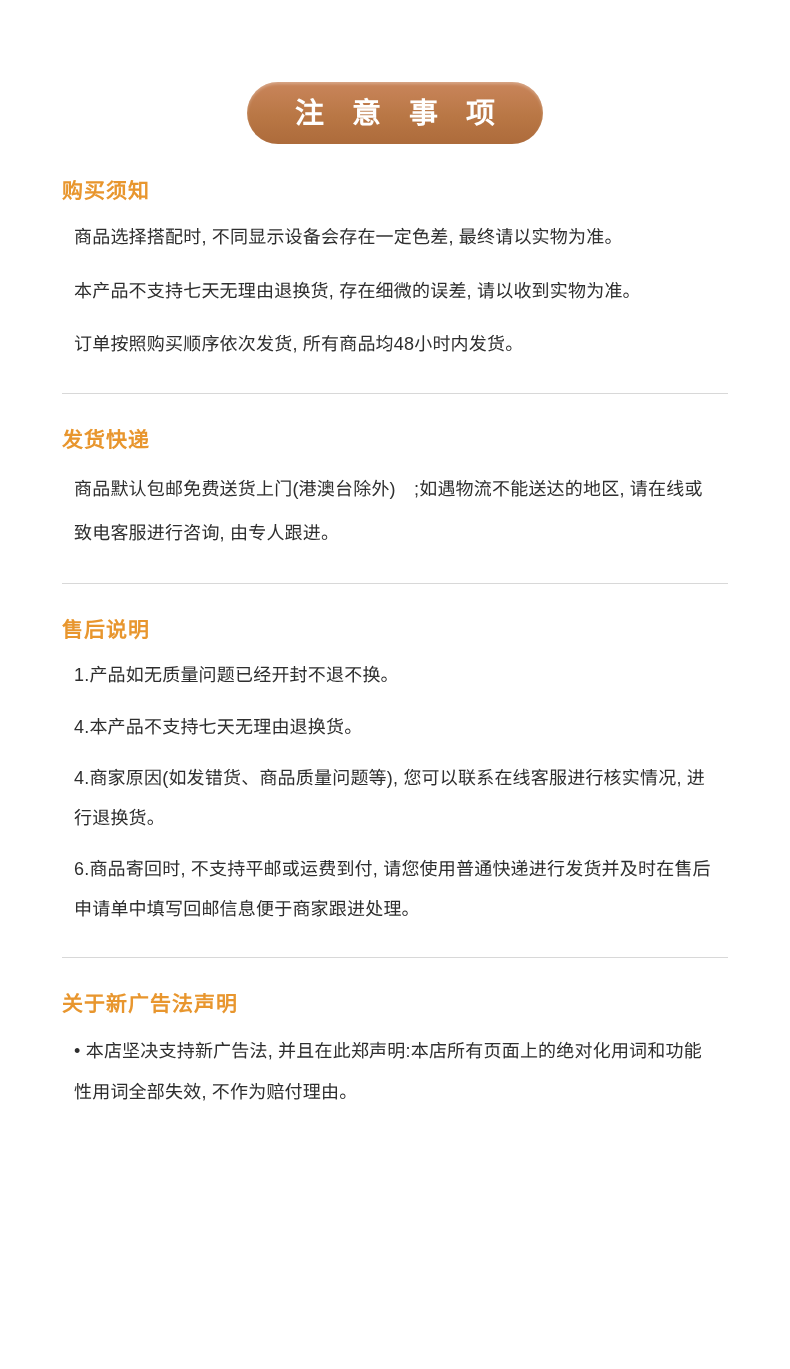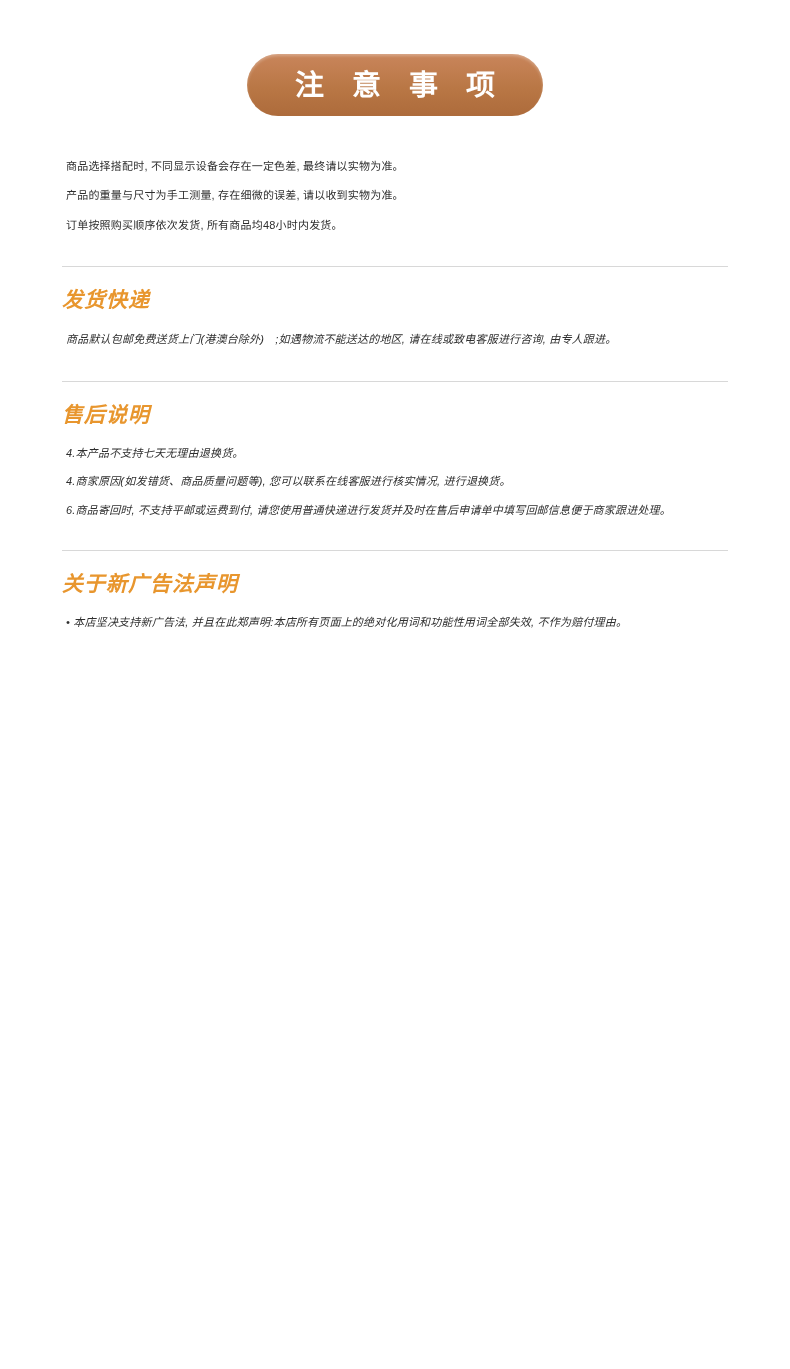--- a/index.html
+++ b/index.html
@@ -17,21 +17,21 @@
   .page {
     width: 790px;
     height: 1369px;
     position: relative;
     box-sizing: border-box;
     padding: 0 62px;
   }
 
   
   .banner-wrap {
-    padding-top: 54px;
+    padding-top: 82px;
     display: flex;
     justify-content: center;
   }
   .banner {
     width: 296px;
     height: 62px;
     border-radius: 34px;
     background: linear-gradient(180deg, #c9855b 0%, #b97745 55%, #ad6b3b 100%);
     box-shadow: inset 0 2px 3px rgba(255,255,255,0.28);
     display: flex;
@@ -47,37 +47,36 @@
     line-height: 1;
   }
 
   
   .section {
     padding-top: 34px;
   }
   .section + .section {
     border-top: 1px solid #d8d8d8;
     margin-top: 28px;
-    padding-top: 20px;
-    font-style: italic;
+    padding-top: 33px;
   }
   .section-title {
     color: #e8962e;
     font-size: 21px;
     font-weight: bold;
     letter-spacing: 1px;
     margin: 0 0 14px 0;
     line-height: 1.2;
   }
   .para {
-    font-size: 11px;
+    font-size: 18px;
     line-height: 2.12;
     color: #2e2e2e;
     letter-spacing: 0.2px;
-    margin: 4px;
+    margin: 12px;
   }
   .para + .para {
     margin-top: 0;
   }
 
   
   #sec-buy .para { line-height: 2.3; }
   #sec-ship .para { line-height: 2.45; }
   #sec-after .para { line-height: 2.2; }
   #sec-ad .para { line-height: 2.3; }
@@ -87,32 +86,34 @@
 
 <div class="page">
 
   <div class="banner-wrap">
     <div class="banner">
       <span class="banner-text">注 意 事 项</span>
     </div>
   </div>
 
   <div class="section" id="sec-buy">
+    <h2 class="section-title">购买须知</h2>
     <p class="para">商品选择搭配时, 不同显示设备会存在一定色差, 最终请以实物为准。</p>
-    <p class="para">产品的重量与尺寸为手工测量, 存在细微的误差, 请以收到实物为准。</p>
+    <p class="para">本产品不支持七天无理由退换货, 存在细微的误差, 请以收到实物为准。</p>
     <p class="para">订单按照购买顺序依次发货, 所有商品均48小时内发货。</p>
   </div>
 
   <div class="section" id="sec-ship">
     <h2 class="section-title">发货快递</h2>
     <p class="para">商品默认包邮免费送货上门(港澳台除外)　;如遇物流不能送达的地区, 请在线或致电客服进行咨询, 由专人跟进。</p>
   </div>
 
   <div class="section" id="sec-after">
     <h2 class="section-title">售后说明</h2>
+    <p class="para">1.产品如无质量问题已经开封不退不换。</p>
     <p class="para">4.本产品不支持七天无理由退换货。</p>
     <p class="para">4.商家原因(如发错货、商品质量问题等), 您可以联系在线客服进行核实情况, 进行退换货。</p>
     <p class="para">6.商品寄回时, 不支持平邮或运费到付, 请您使用普通快递进行发货并及时在售后申请单中填写回邮信息便于商家跟进处理。</p>
   </div>
 
   <div class="section" id="sec-ad">
     <h2 class="section-title">关于新广告法声明</h2>
     <p class="para">• 本店坚决支持新广告法, 并且在此郑声明:本店所有页面上的绝对化用词和功能性用词全部失效, 不作为赔付理由。</p>
   </div>
 

